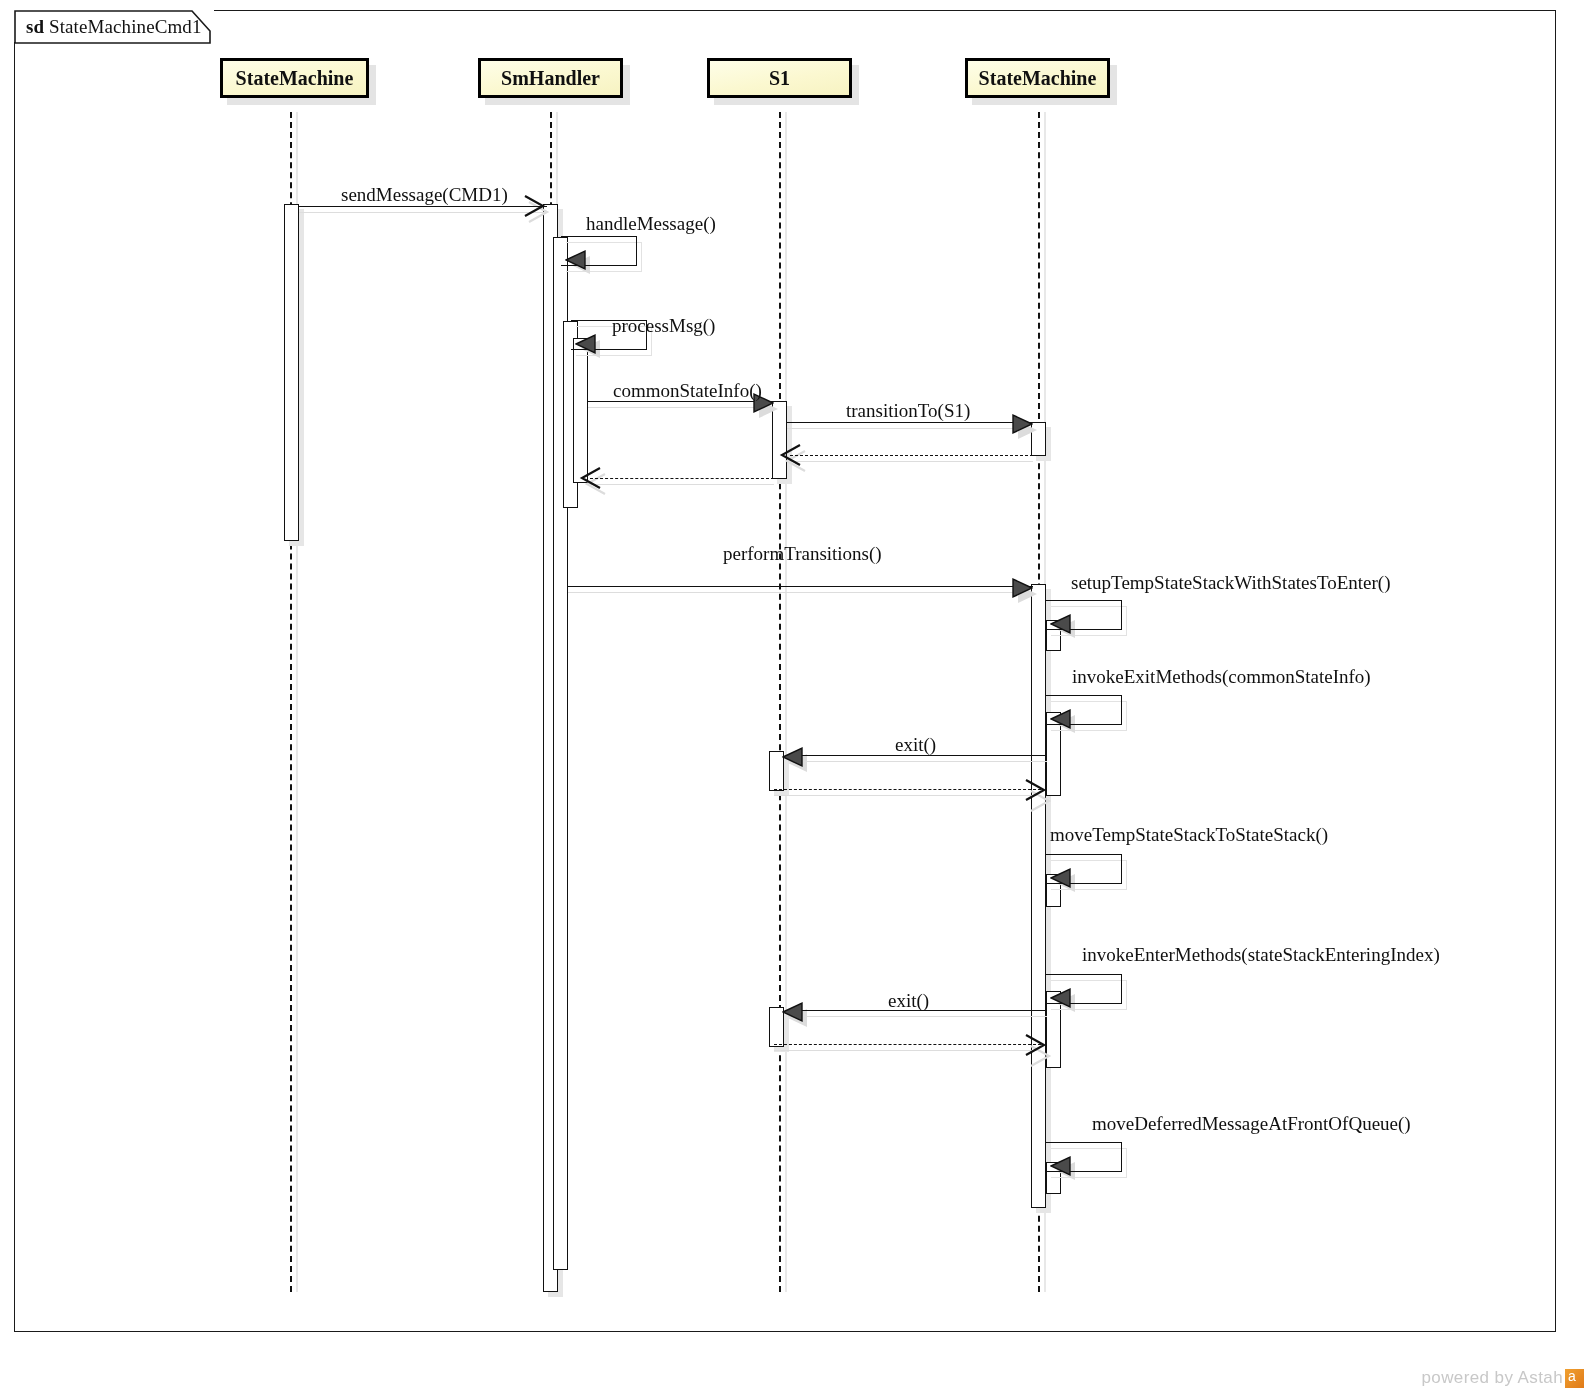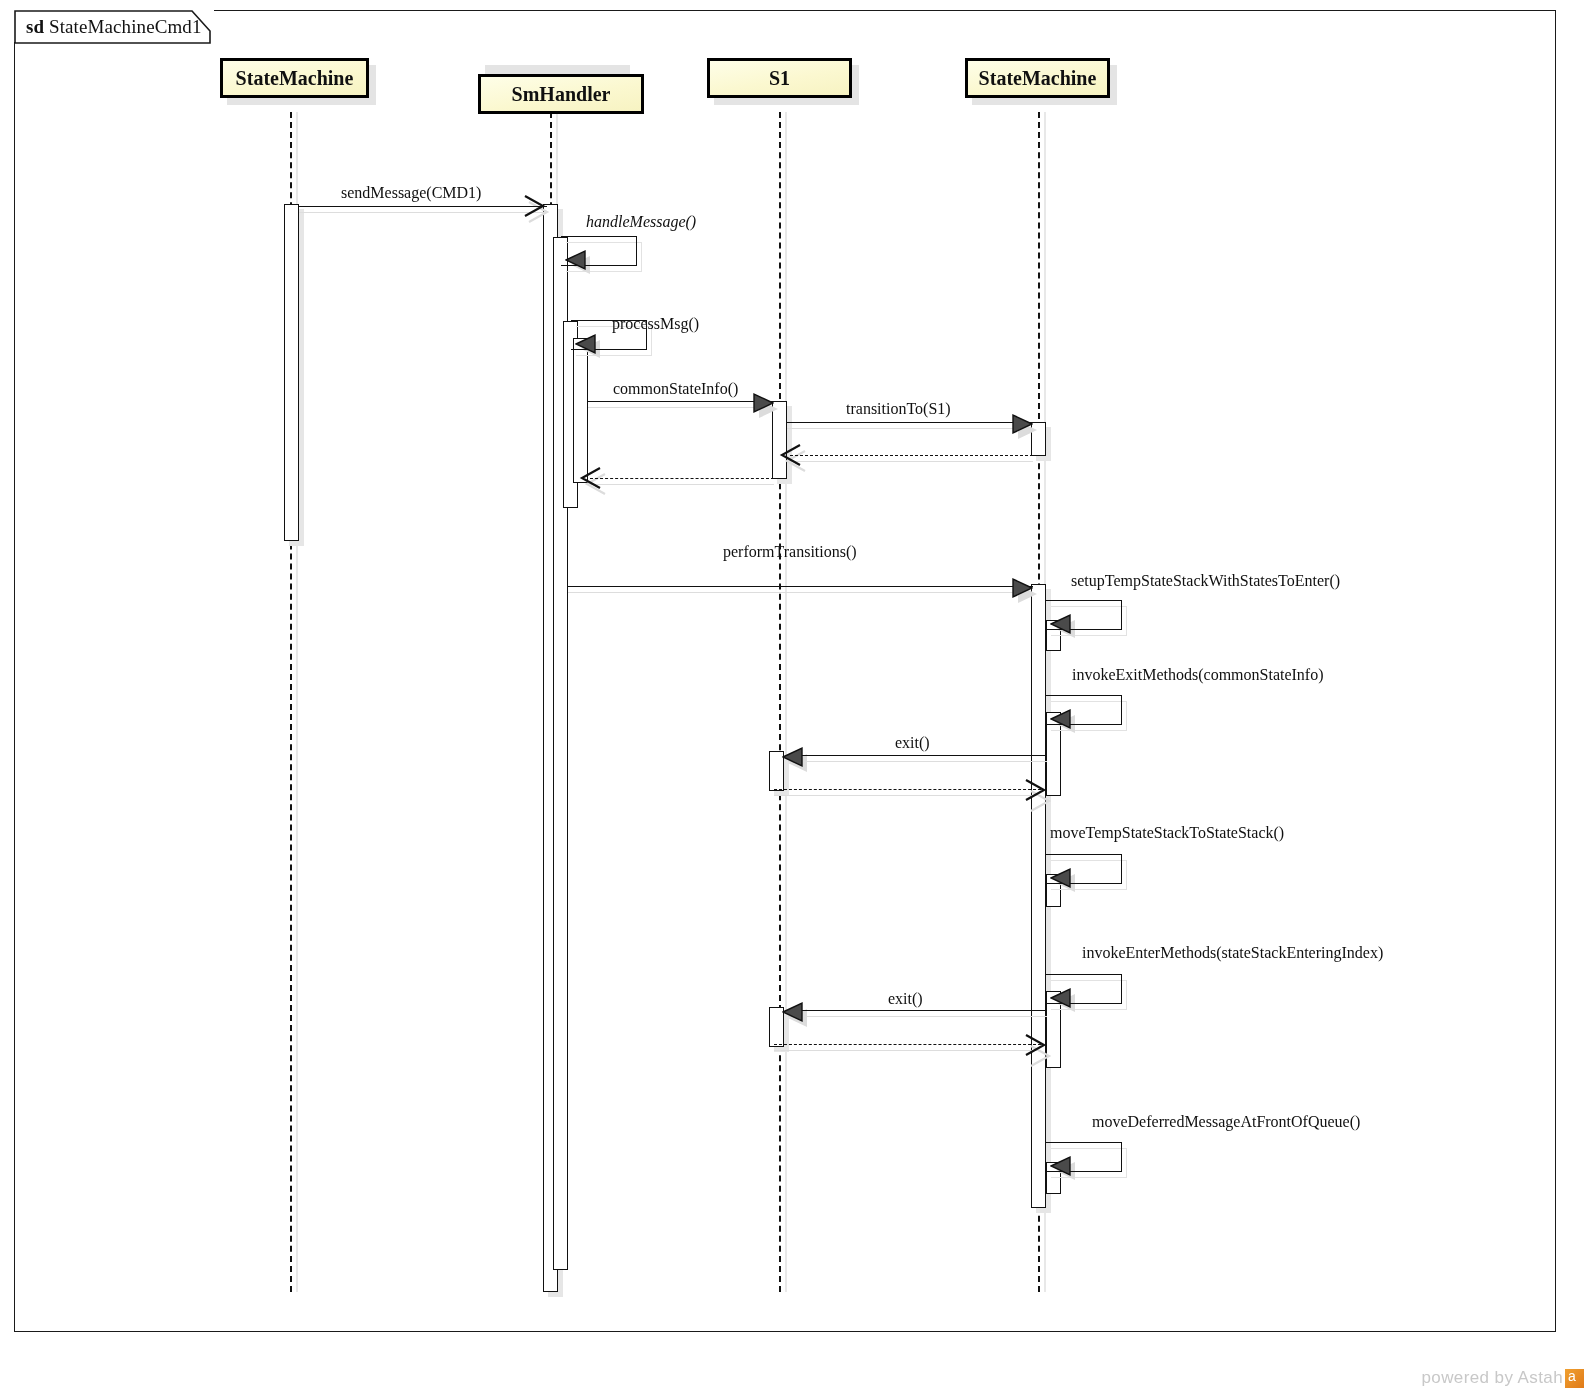--- a/index.html
+++ b/index.html
@@ -122,21 +122,21 @@
     border-top: 1.8px dashed #111111;
   }
   .msg-line-ghost {
     position: absolute;
     height: 0;
     border-top: 1.5px solid #dddddd;
     z-index: 7;
   }
   .msg-label {
     position: absolute;
-    font-size: 16px;
+    font-size: 19px;
     color: #101010;
     white-space: nowrap;
     z-index: 9;
   }
 
   
   .arrow {
     position: absolute;
     z-index: 9;
   }
@@ -226,21 +226,21 @@
 
   <div class="lifeline-ghost" style="left:1044px; top:112px; height:1180px;"></div>
   <div class="lifeline" style="left:1038px; top:112px; height:1180px;"></div>
 
   <div class="lifeline-head-shadow" style="left:227px; top:65px; width:149px; height:40px;"></div>
   <div class="lifeline-head" style="left:220px; top:58px; width:149px; height:40px;">
     <span>StateMachine</span>
   </div>
 
   <div class="lifeline-head-shadow" style="left:485px; top:65px; width:145px; height:40px;"></div>
-  <div class="lifeline-head" style="left:478px; top:58px; width:166px; height:40px;margin-top:16px;">
+  <div class="lifeline-head" style="left:478px; top:58px; width:145px; height:40px;">
     <span>SmHandler</span>
   </div>
 
   <div class="lifeline-head-shadow" style="left:714px; top:65px; width:145px; height:40px;"></div>
   <div class="lifeline-head" style="left:707px; top:58px; width:145px; height:40px;">
     <span>S1</span>
   </div>
 
   <div class="lifeline-head-shadow" style="left:972px; top:65px; width:145px; height:40px;"></div>
   <div class="lifeline-head" style="left:965px; top:58px; width:145px; height:40px;">
@@ -296,21 +296,21 @@
   <div class="arrow-ghost" style="left:570px; top:254px;">
     <svg width="22" height="22">
         <path d="M1,11 L20,2 L20,20 Z" fill="#dcdcdc"></path>
       </svg>
   </div>
   <div class="arrow" style="left:565px; top:249px;">
     <svg width="22" height="22">
         <path d="M1,11 L20,2 L20,20 Z" fill="#4a4a4a" stroke="#111111" stroke-width="1.4"></path>
       </svg>
   </div>
-  <div class="msg-label" style="left:586px; top:213px;font-style:italic;">handleMessage()</div>
+  <div class="msg-label" style="left:586px; top:213px;">handleMessage()</div>
 
   <div class="self-loop-ghost" style="left:576px; top:326px; width:76px; height:30px;"></div>
   <div class="self-loop" style="left:571px; top:320px; width:76px; height:30px;"></div>
   <div class="arrow-ghost" style="left:580px; top:338px;">
     <svg width="22" height="22">
         <path d="M1,11 L20,2 L20,20 Z" fill="#dcdcdc"></path>
       </svg>
   </div>
   <div class="arrow" style="left:575px; top:333px;">
     <svg width="22" height="22">

